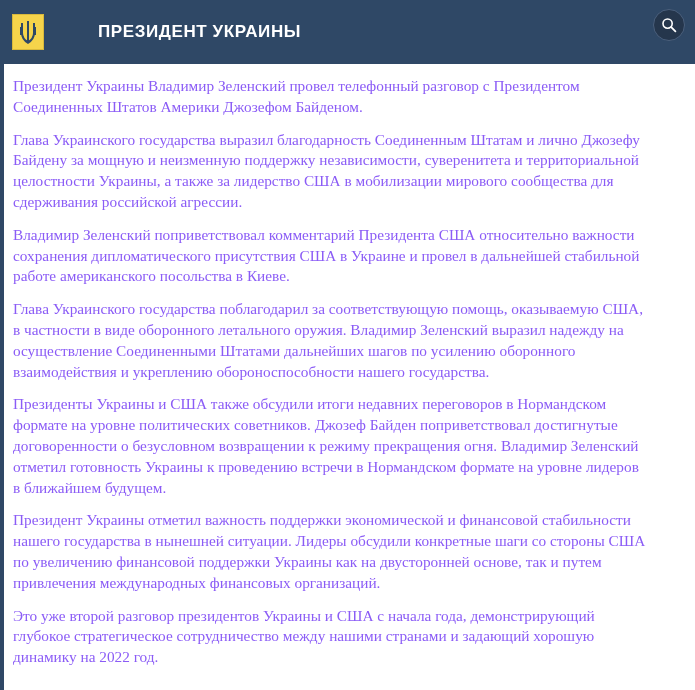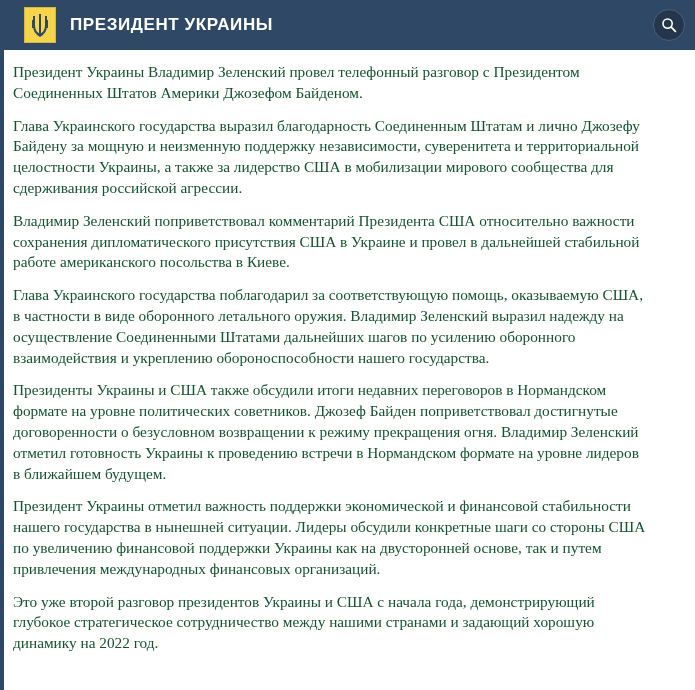--- a/index.html
+++ b/index.html
@@ -15,26 +15,27 @@
     overflow: hidden;
   }
   .page {
     position: relative;
     width: 695px;
     height: 690px;
     background: #ffffff;
   }
   
   .site-header {
-    height: 50px;
+    height: 64px;
     background: #2f4866;
     display: flex;
     align-items: center;
-    padding: 0 10px 0 24px;
+    padding: 0 10px 0 12px;
     position: relative;
+    gap: 40px;
   }
   .emblem {
     width: 32px;
     height: 36px;
     background: #f6d44b;
     border: 1px solid #d9b93c;
     display: flex;
     align-items: center;
     justify-content: center;
     flex: 0 0 auto;
@@ -78,21 +79,21 @@
   
   .article {
     padding: 12px 48px 10px 13px;
     position: relative;
   }
   .article p {
     margin: 0 0 12px 0;
     font-family: "Liberation Serif", serif;
     font-size: 15.3px;
     line-height: 20.8px;
-    color: #14532d;
+    color: #8b5cf6;
     text-align: left;
   }
   .article p:last-child { margin-bottom: 8px; }
 </style>
 </head>
 <body>
 
 <div class="page">
 
   <div class="site-header">

